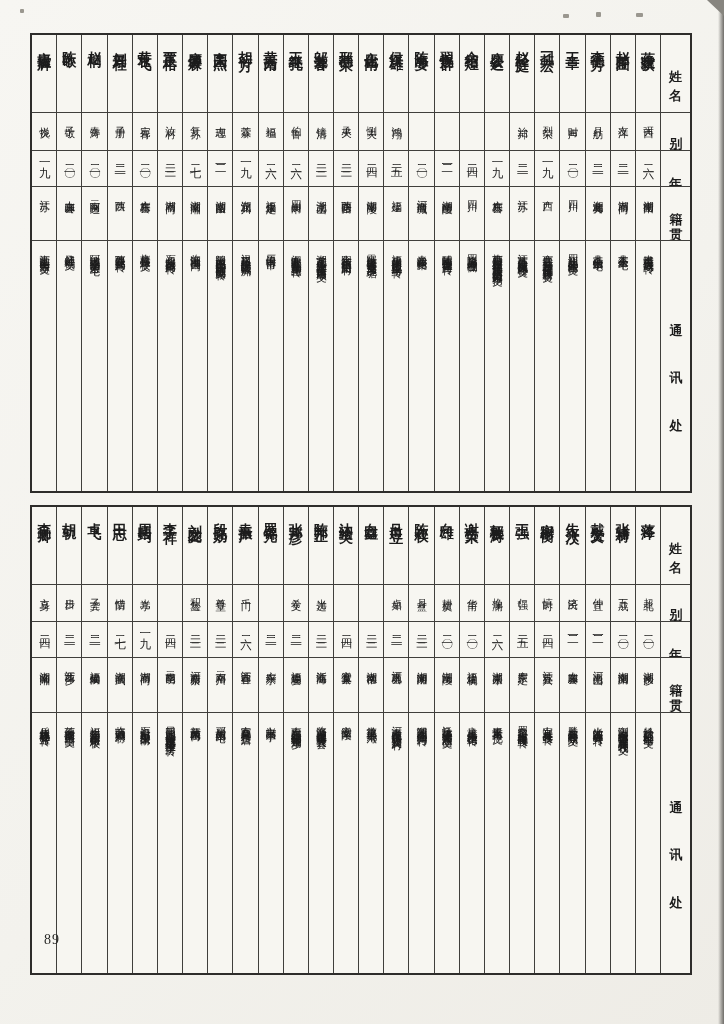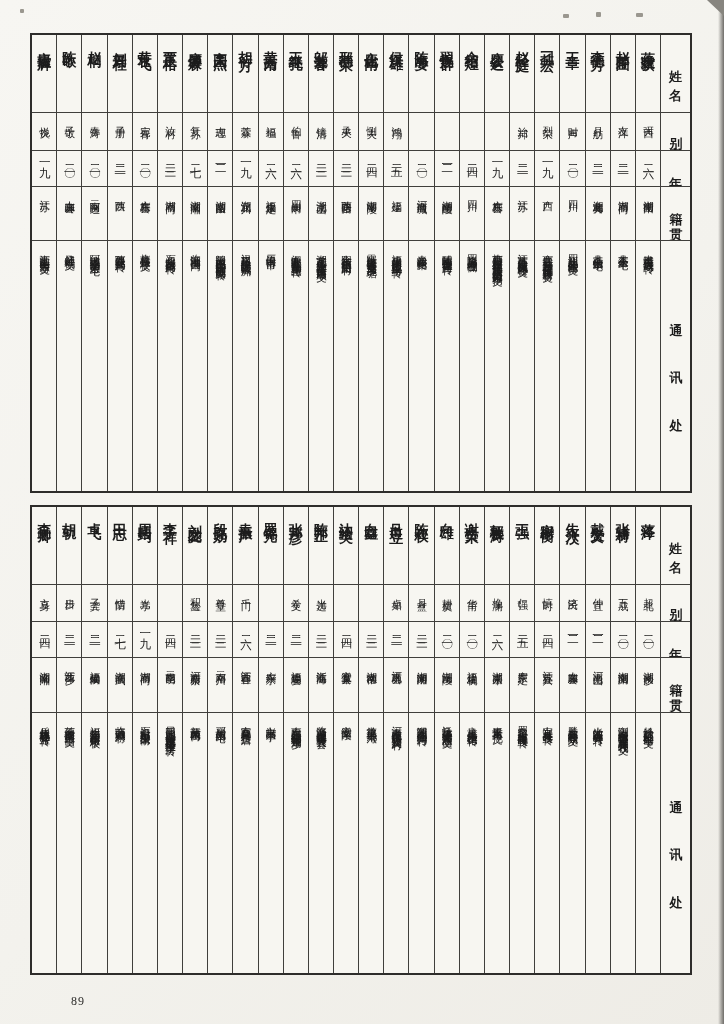--- a/index.html
+++ b/index.html
@@ -72,22 +72,22 @@
 
   .col.hdr .cell > span{font-weight:700;font-size:13px;}
   .col.hdr .cell{align-items:center;padding-top:8px;}
   .col.hdr .cell:nth-child(1) > span{letter-spacing:18px;}
   .col.hdr .cell:nth-child(2) > span{letter-spacing:9px;}
   .col.hdr .cell:nth-child(3) > span{letter-spacing:6px;}
   .col.hdr .cell:nth-child(4) > span{letter-spacing:15px;}
   .col.hdr .cell:nth-child(5) > span{letter-spacing:48px;padding-top:28px;}
 
   .page-number{
-    position:absolute;left:44px;top:994px;
-    font-size:12px;color:#2a2a28;letter-spacing:1px;margin-left:27px;
+    position:absolute;left:44px;top:932px;
+    font-size:14px;color:#2a2a28;letter-spacing:1px;
   }
 </style>
 </head>
 <body>
 
 <div class="page">
 
   <div class="reg-table" id="table-0">
       <div class="col hdr">
     <div class="cell c-name">

